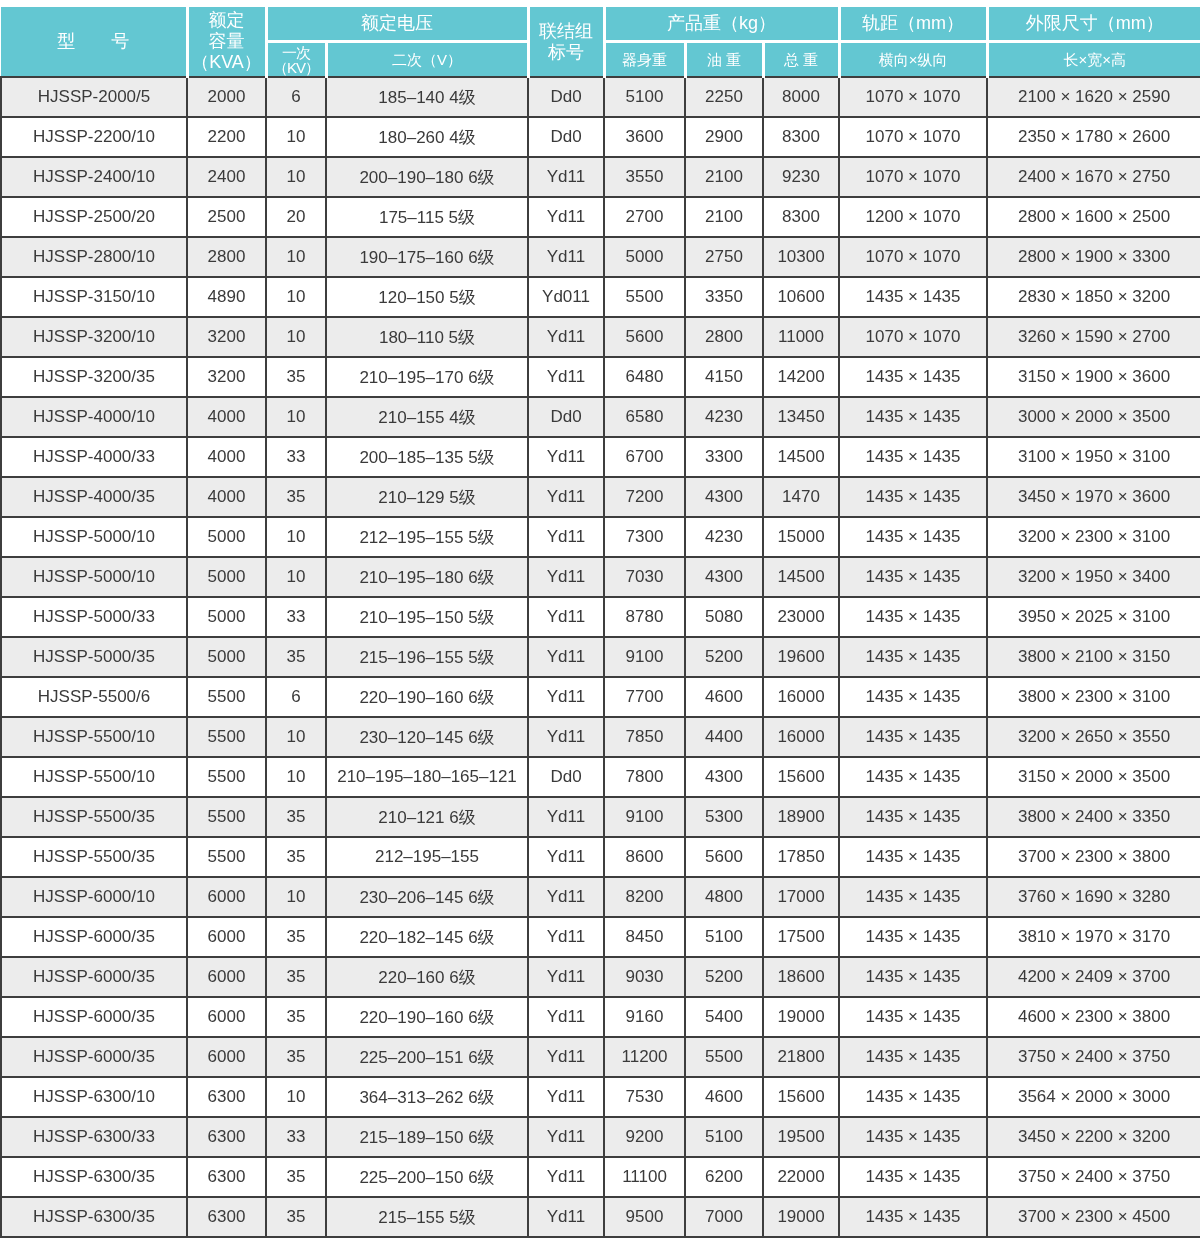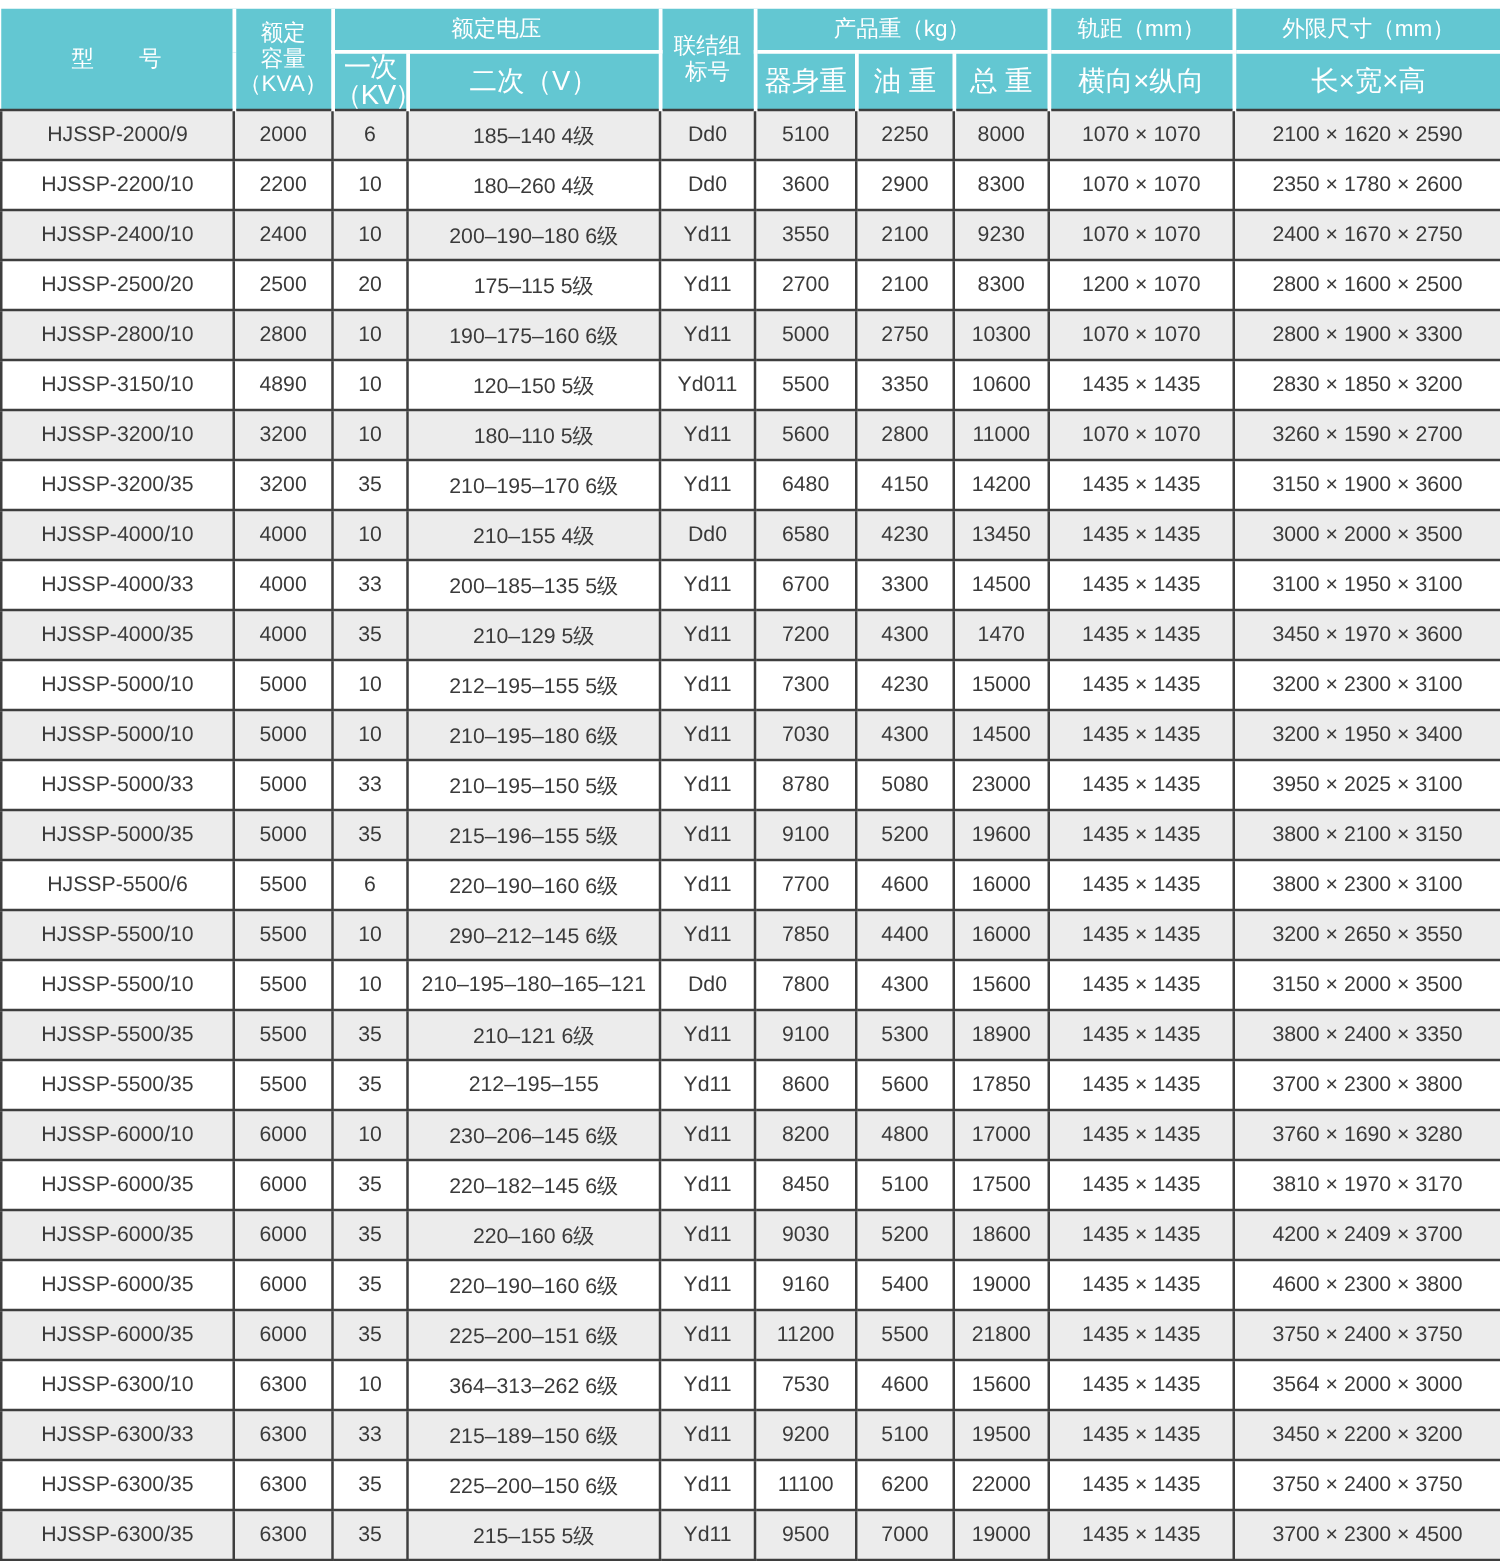--- a/index.html
+++ b/index.html
@@ -27,21 +27,21 @@
     font-weight: normal;
     border: 3px solid #ffffff;
     text-align: center;
     vertical-align: middle;
     white-space: pre-line;
     line-height: 1.15;
     padding: 0;
     font-size: 18px;
   }
   thead tr.group-row th { height: 33px; }
-  thead tr.sub-row th   { height: 33px; font-size: 22px; }
+  thead tr.sub-row th   { height: 33px; font-size: 15px; }
   thead th.rowspan2 { height: 72px; }
   thead th.primary-kv { font-size: 16px; line-height: 1.0; letter-spacing: -1px; }
   thead tr.sub-row th, thead th.rowspan2 { border-bottom: 2px solid #3e3e3e; }
   thead th { border-top-width: 0px; }
   thead th:first-child { border-left-width: 0px; }
   thead th:last-child  { border-right-width: 0px; }
   
   tbody td {
     border: 2px solid #3e3e3e;
     text-align: center;
@@ -92,21 +92,21 @@
         <th>二次（V）</th>
         <th>器身重</th>
         <th>油 重</th>
         <th>总 重</th>
         <th>横向×纵向</th>
         <th>长×宽×高</th>
       </tr>
     </thead>
     <tbody>
         <tr>
-          <td>HJSSP-2000/9</td>
+          <td>HJSSP-2000/5</td>
           <td>2000</td>
           <td>6</td>
           <td>185–140  4级</td>
           <td>Dd0</td>
           <td>5100</td>
           <td>2250</td>
           <td>8000</td>
           <td>1070 × 1070</td>
           <td>2100 × 1620 × 2590</td>
         </tr>
@@ -287,21 +287,21 @@
           <td>7700</td>
           <td>4600</td>
           <td>16000</td>
           <td>1435 × 1435</td>
           <td>3800 × 2300 × 3100</td>
         </tr>
         <tr>
           <td>HJSSP-5500/10</td>
           <td>5500</td>
           <td>10</td>
-          <td>290–212–145  6级</td>
+          <td>230–120–145  6级</td>
           <td>Yd11</td>
           <td>7850</td>
           <td>4400</td>
           <td>16000</td>
           <td>1435 × 1435</td>
           <td>3200 × 2650 × 3550</td>
         </tr>
         <tr>
           <td>HJSSP-5500/10</td>
           <td>5500</td>

